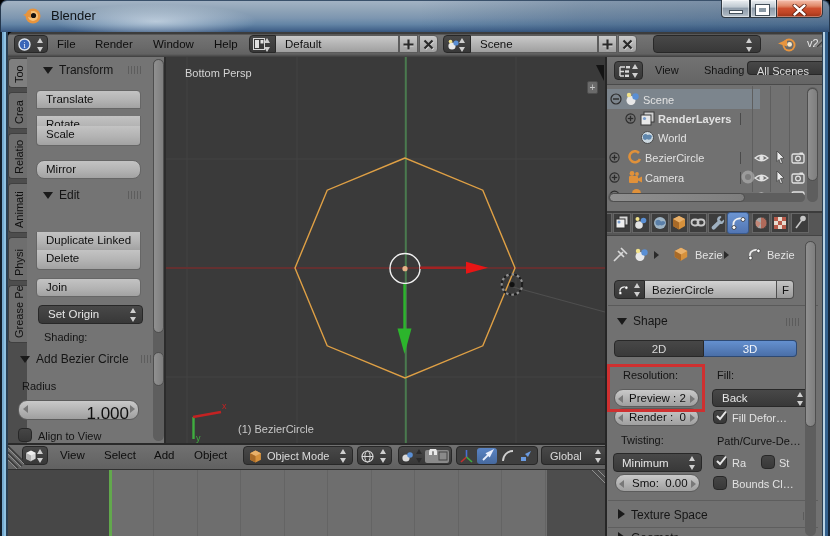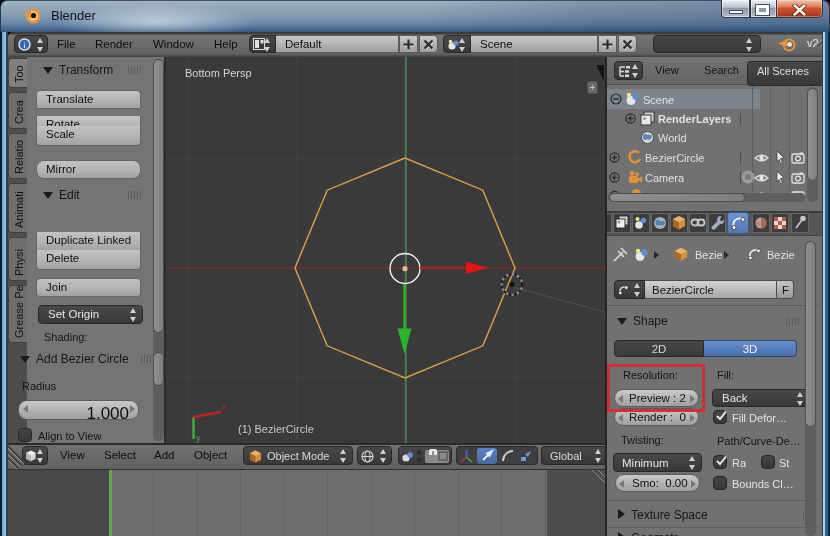--- a/index.html
+++ b/index.html
@@ -394,22 +394,22 @@
     <div class="abs dark" style="left:7px;top:4px;width:29px;height:19px;">
       <svg width="13" height="13" style="position:absolute;left:3px;top:3px" viewBox="0 0 13 13">
         <path d="M2,2 H7 M2,2 V11 M2,6.5 H6 M2,11 H6" stroke="#d8d8d8" stroke-width="1.4" fill="none"></path>
         <rect x="8" y="1" width="4" height="2.4" fill="#d8d8d8"></rect>
           <rect x="7" y="5.3" width="4" height="2.4" fill="#d8d8d8"></rect>
           <rect x="7" y="9.6" width="4" height="2.4" fill="#d8d8d8"></rect>
       </svg>
       <div class="ud" style="right:2px;top:2px"></div>
     </div>
     <div class="blbl" style="left:48px;top:7px;">View</div>
-    <div class="blbl" style="left:97px;top:7px;">Search</div>
-    <div class="abs dark" style="left:140px;top:4px;width:77px;height:25px;border-radius:4px 0 0 4px;border-right:none;">
+    <div class="blbl" style="left:97px;top:7px;">Shading</div>
+    <div class="abs dark" style="left:140px;top:4px;width:77px;height:14px;border-radius:4px 0 0 4px;border-right:none;">
       <div style="position:absolute;left:9px;top:3px;font-size:11px;color:#dcdcdc;">All Scenes</div>
     </div>
 
     <div class="abs" style="left:0;top:32px;width:153px;height:20px;background:#7c858d;"></div>
 
     <div class="abs" style="left:145px;top:29px;width:1px;height:106px;background:#5f5f5f;"></div>
     <div class="abs" style="left:163px;top:29px;width:1px;height:106px;background:#5f5f5f;"></div>
     <div class="abs" style="left:182px;top:29px;width:1px;height:106px;background:#5f5f5f;"></div>
 
     <svg class="abs" style="left:3px;top:36px" width="12" height="12" viewBox="0 0 12 12">

